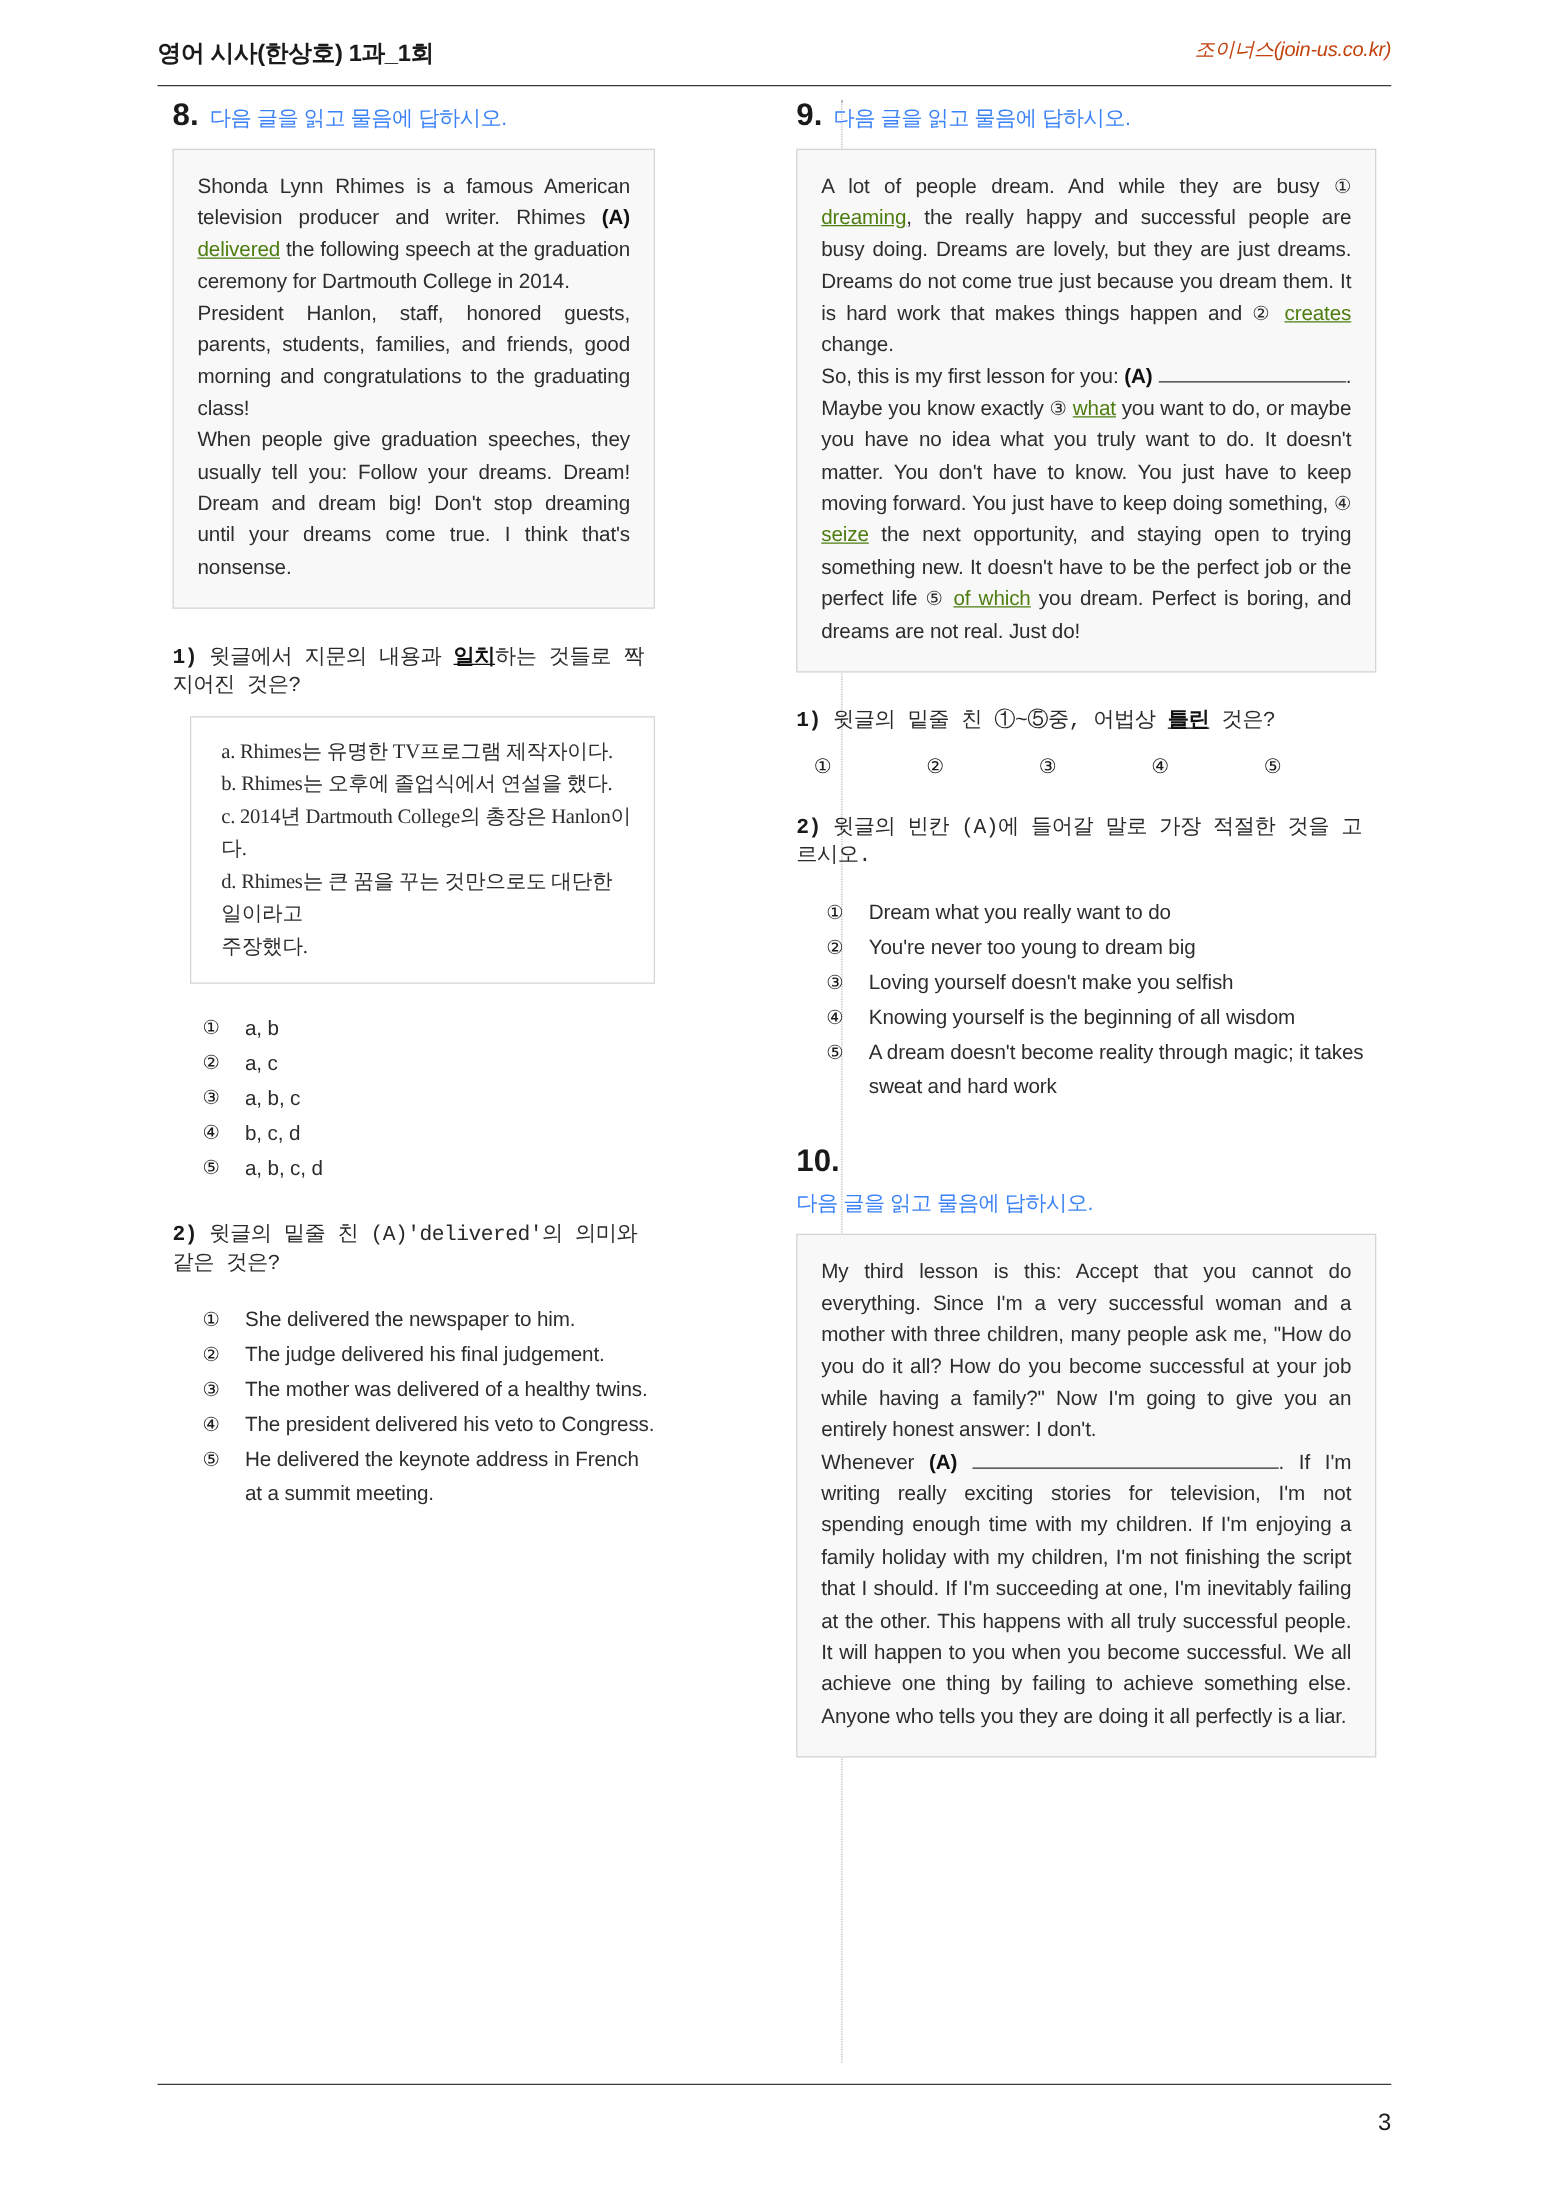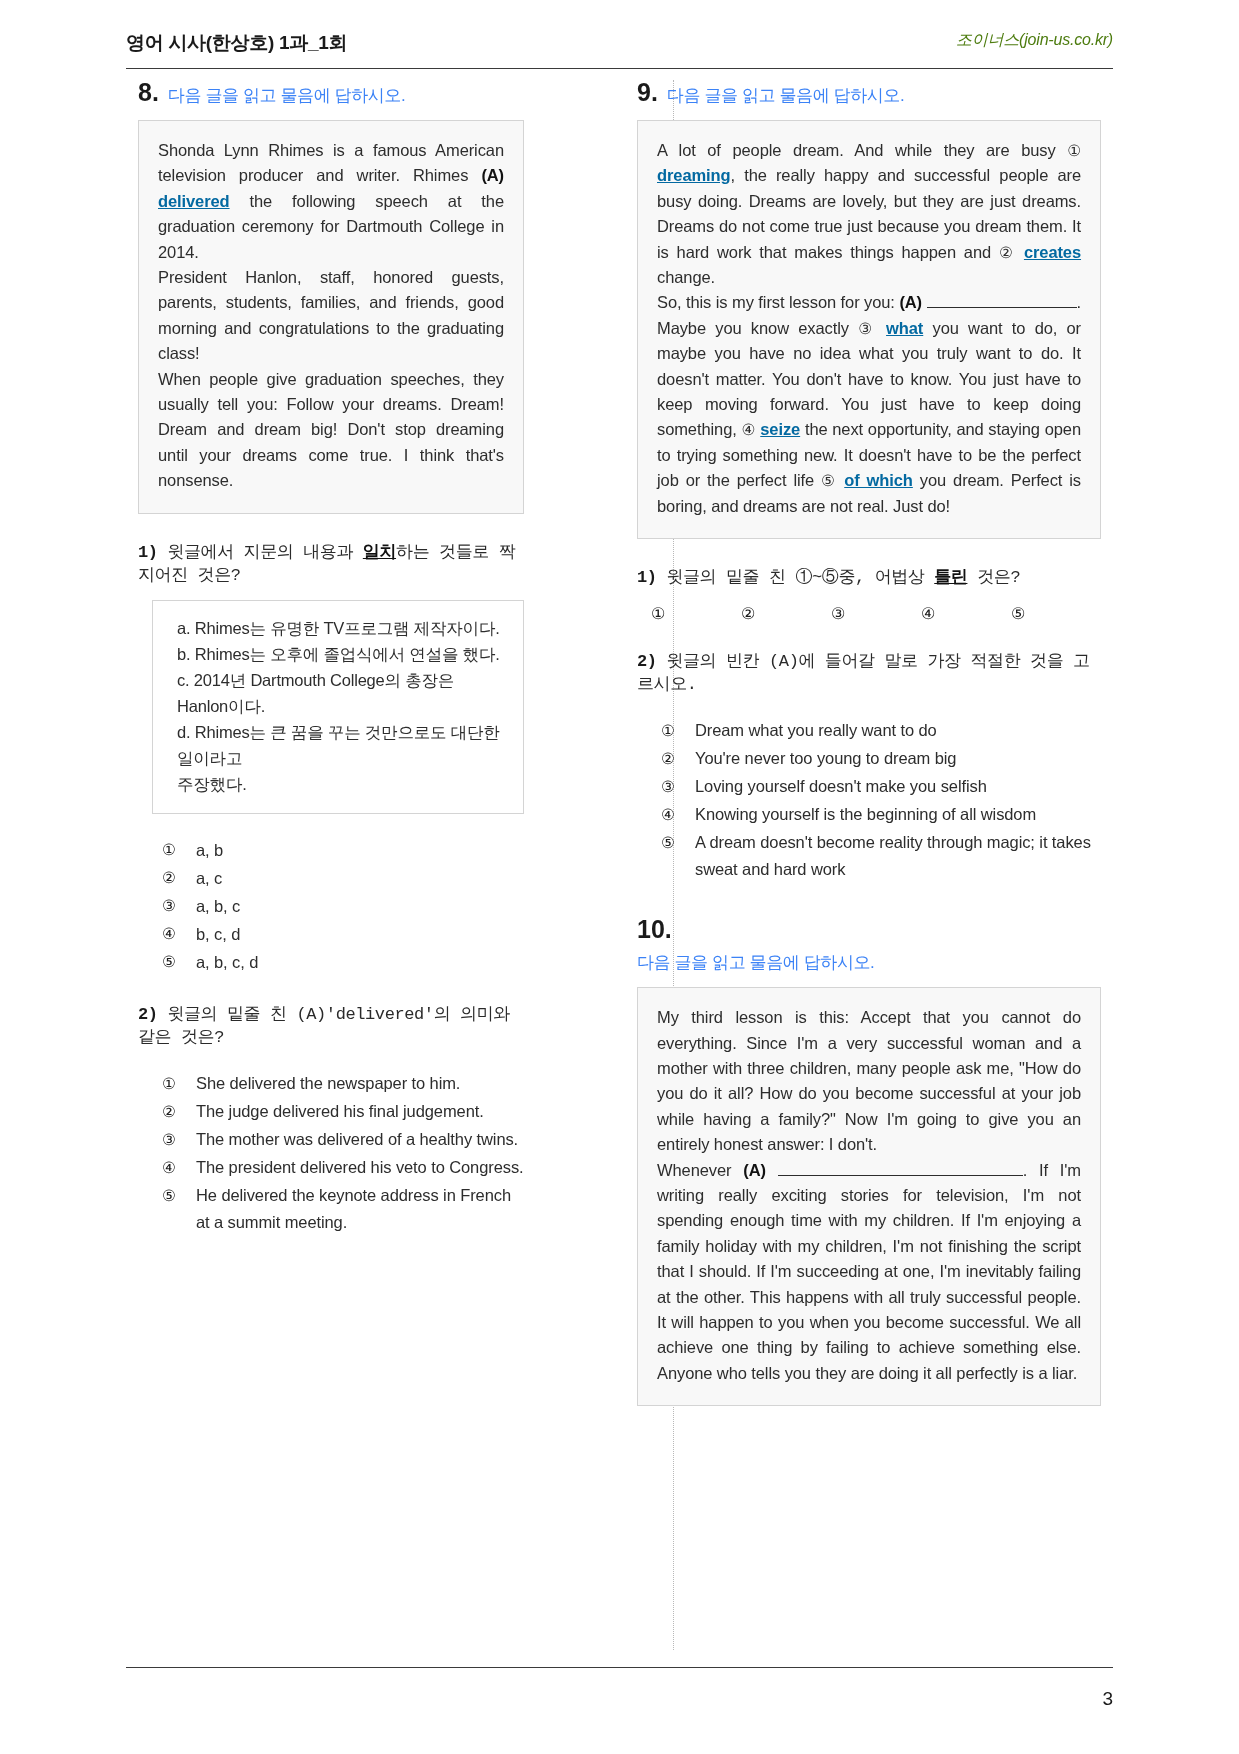--- a/index.html
+++ b/index.html
@@ -33,21 +33,21 @@
     justify-content: space-between;
   }
   .header-title {
     font-size: 19px;
     font-weight: bold;
     letter-spacing: -0.3px;
     color: #1a1a1a;
   }
   .header-site {
     font-size: 16px;
-    color: #4d7c0f;
+    color: #c2410c;
     font-style: italic;
     letter-spacing: -0.2px;
     text-align: center;
   }
   .header-rule {
     position: absolute;
     left: 72px;
     right: 72px;
     top: 68px;
     height: 1px;
@@ -136,21 +136,21 @@
     margin: 0;
     font-size: 16.5px;
     line-height: 25.4px;
     text-align: justify;
     text-justify: inter-word;
     color: #2d2d2d;
     letter-spacing: -0.1px;
   }
   .passage p + p { margin-top: 0; }
   .passage b { font-weight: bold; color: #111; }
-  .u { text-decoration: underline; font-weight: bold; color: #0369a1; }
+  .u { text-decoration: underline; font-weight: normal; color: #4d7c0f; }
   .blank-line {
     display: inline-block;
     border-bottom: 1px solid #2d2d2d;
     height: 15px;
     vertical-align: baseline;
   }
   .circ { font-size: 15.5px; }
 
   
   .subq {
@@ -163,20 +163,21 @@
   .subq .n { font-weight: bold; color: #1a1a1a; }
   .subq .bold-u { font-weight: bold; text-decoration: underline; color: #111; }
 
   
   .inset {
     border: 1px solid #d4d4d4;
     background: #ffffff;
     padding: 14px 18px 16px 24px;
     box-sizing: border-box;
     margin: 14px 0 0 14px;
+    font-family: Liberation Serif, serif;
   }
   .inset div {
     font-size: 16.5px;
     line-height: 26px;
     color: #2d2d2d;
     letter-spacing: -0.2px;
   }
   .inset .cont { margin-left: 0; }
 
   

